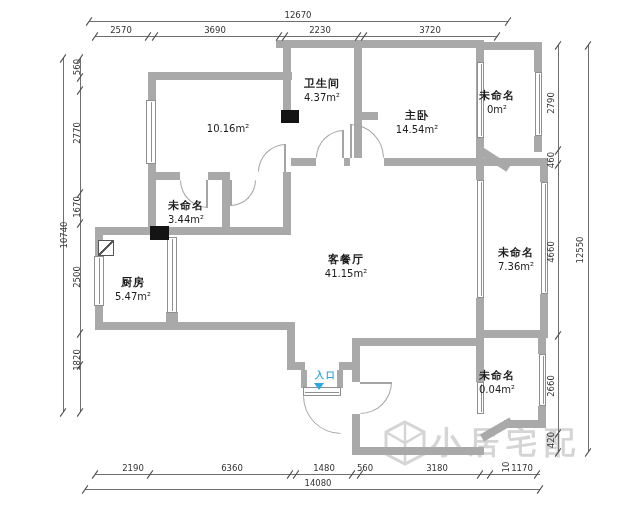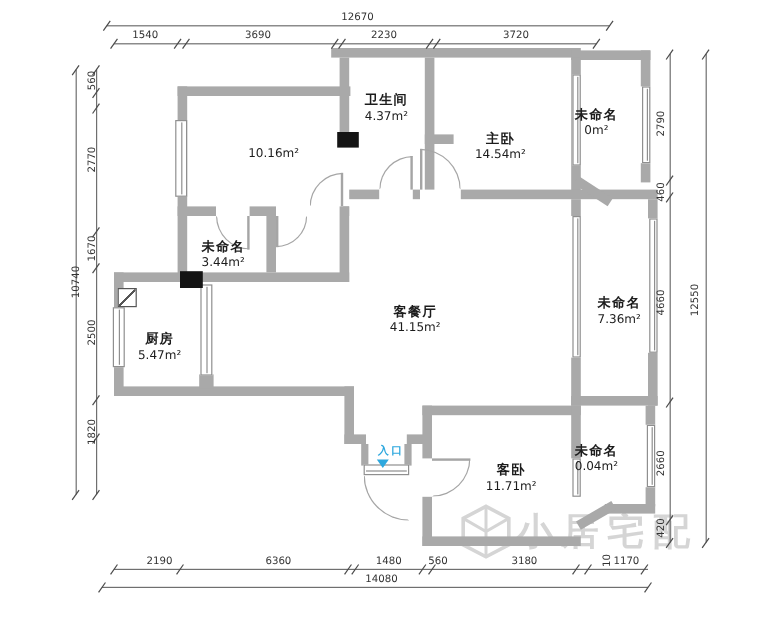--- a/index.html
+++ b/index.html
@@ -141,24 +141,20 @@
     <span class="rarea">41.15m²</span>
   </div>
   <div class="room" style="left:481px;top:245px;width:70px">
     <span class="rname">未命名</span>
     <span class="rarea">7.36m²</span>
   </div>
   <div class="room" style="left:98px;top:275px;width:70px">
     <span class="rname">厨房</span>
     <span class="rarea">5.47m²</span>
   </div>
-  <div class="room" style="left:381px;top:384px;width:90px">
-    <span class="rname">客卧</span>
-    <span class="rarea">11.71m²</span>
-  </div>
   <div class="room" style="left:466px;top:368px;width:62px">
     <span class="rname">未命名</span>
     <span class="rarea">0.04m²</span>
   </div>
 
   <div class="entry-label" style="left:302px;top:369px;width:48px">入口</div>
   <div class="entry-tri" style="left:314px;top:383px"></div>
 
   <div class="dline" style="left:89px;top:21px;width:419px;height:1px"></div>
   <div class="dline" style="left:95px;top:36px;width:402px;height:1px"></div>
@@ -205,21 +201,21 @@
 
   <i class="tick" style="left:553px;top:45px"></i>
   <i class="tick" style="left:553px;top:150px"></i>
   <i class="tick" style="left:553px;top:164px"></i>
   <i class="tick" style="left:553px;top:335px"></i>
   <i class="tick" style="left:553px;top:433px"></i>
   <i class="tick" style="left:553px;top:452px"></i>
   <i class="tick" style="left:583px;top:45px"></i>
   <i class="tick" style="left:583px;top:452px"></i>
 
-  <span class="dlabel" style="left:101px;top:24px;width:40px">1540</span>
+  <span class="dlabel" style="left:101px;top:24px;width:40px">2570</span>
   <span class="dlabel" style="left:195px;top:24px;width:40px">3690</span>
   <span class="dlabel" style="left:300px;top:24px;width:40px">2230</span>
   <span class="dlabel" style="left:410px;top:24px;width:40px">3720</span>
   <span class="dlabel" style="left:268px;top:9px;width:60px">12670</span>
 
   <span class="dlabel" style="left:113px;top:462px;width:40px">2190</span>
   <span class="dlabel" style="left:212px;top:462px;width:40px">6360</span>
   <span class="dlabel" style="left:304px;top:462px;width:40px">1480</span>
   <span class="dlabel" style="left:345px;top:462px;width:40px">560</span>
   <span class="dlabel" style="left:417px;top:462px;width:40px">3180</span>

